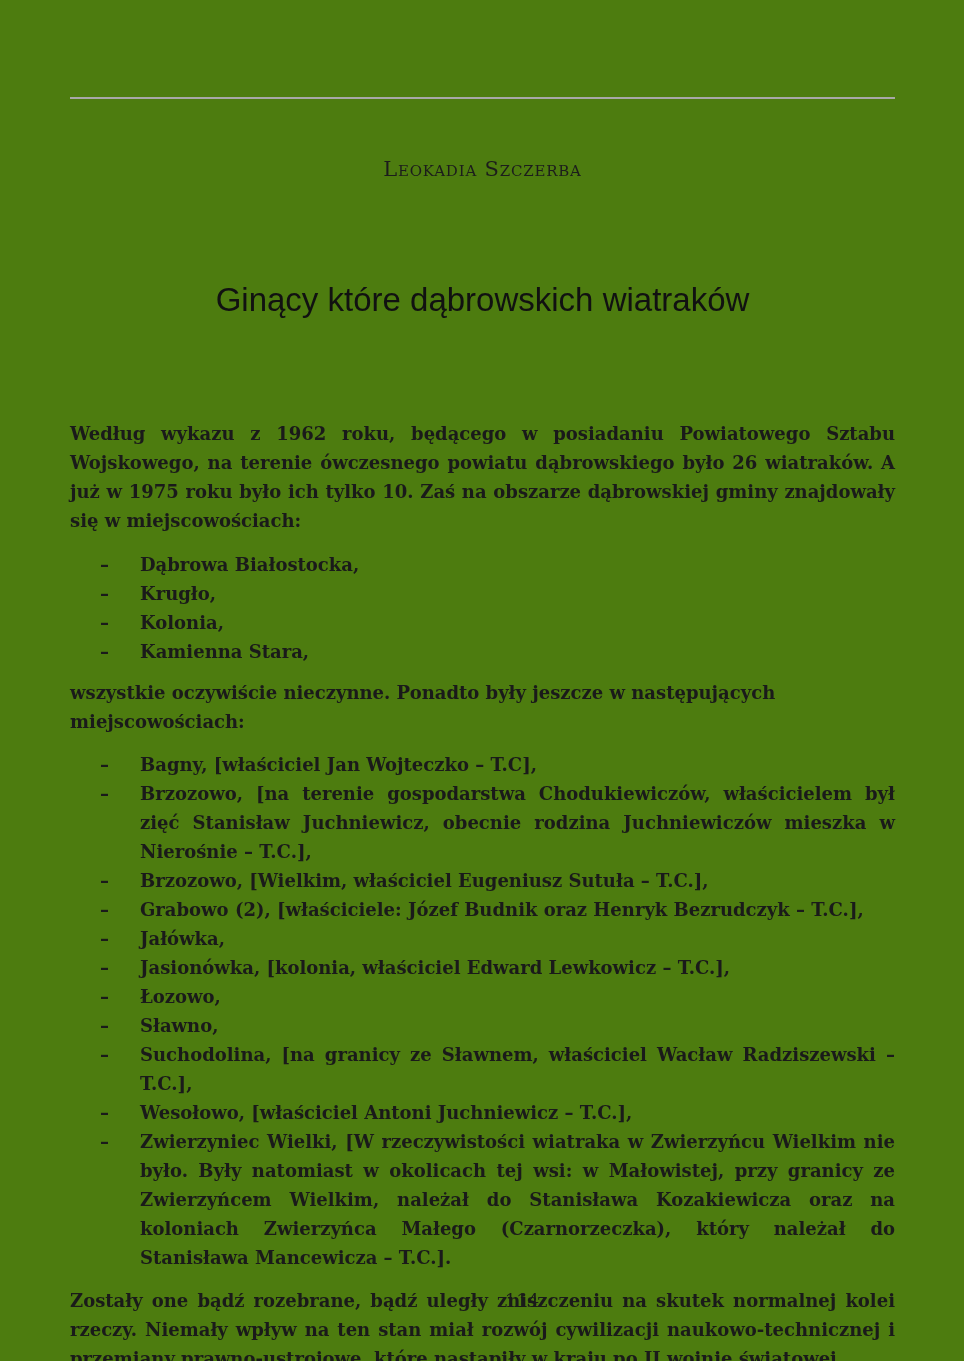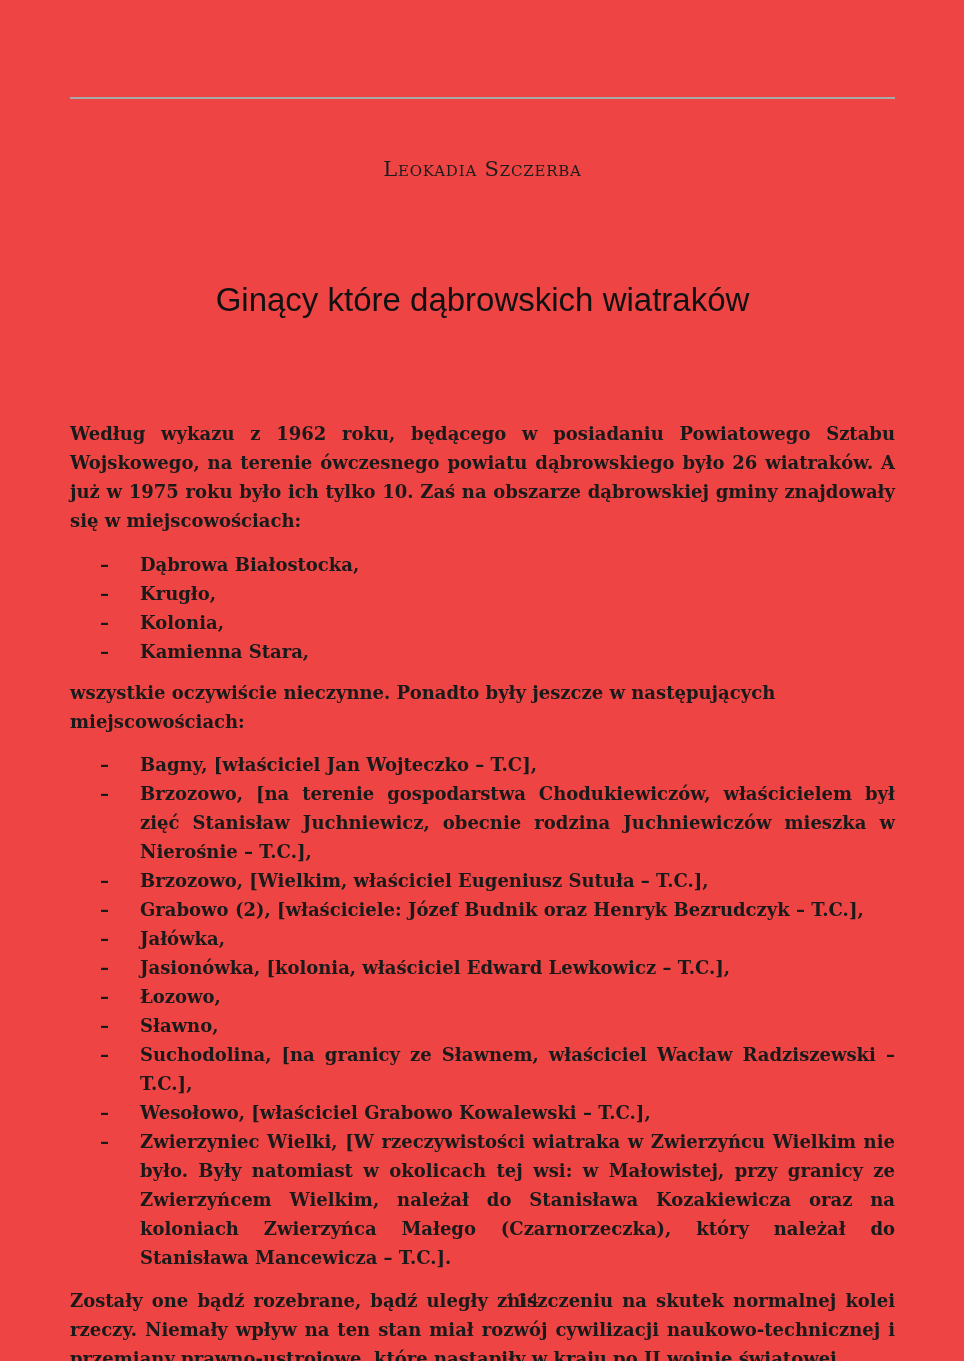--- a/index.html
+++ b/index.html
@@ -4,21 +4,21 @@
 <style>
   html, body {
     margin: 0;
     padding: 0;
     background: #ffffff;
   }
   .page {
     position: relative;
     width: 964px;
     height: 1361px;
-    background: #ef4444;
+    background: #4d7c0f;
     color: #1a1a1a;
     font-family: "DejaVu Serif", "Liberation Serif", serif;
     overflow: hidden;
     box-sizing: border-box;
     padding: 0 69px 0 70px;
   }
   .rule {
     margin-top: 97px;
     height: 2px;
     background: #a8a8a8;
@@ -164,21 +164,21 @@
           <span>Sławno,</span>
         </li>
 
         <li class="item">
           <span class="marker">–</span>
           <span>Suchodolina, [na granicy ze Sławnem, właściciel Wacław Radziszewski – T.C.],</span>
         </li>
 
         <li class="item">
           <span class="marker">–</span>
-          <span>Wesołowo, [właściciel Grabowo Kowalewski – T.C.],</span>
+          <span>Wesołowo, [właściciel Antoni Juchniewicz – T.C.],</span>
         </li>
 
         <li class="item">
           <span class="marker">–</span>
           <span>Zwierzyniec Wielki, [W rzeczywistości wiatraka w Zwierzyńcu Wielkim nie było. Były natomiast w okolicach tej wsi: w Małowistej, przy granicy ze Zwierzyńcem Wielkim, należał do Stanisława Kozakiewicza oraz na koloniach Zwierzyńca Małego (Czarnorzeczka), który należał do Stanisława Mancewicza – T.C.].</span>
         </li>
       </ul>
 
     <p class="para para-3">Zostały one bądź rozebrane, bądź uległy zniszczeniu na skutek normalnej kolei rzeczy. Niemały wpływ na ten stan miał rozwój cywilizacji naukowo-technicznej i przemiany prawno-ustrojowe, które nastąpiły w kraju po II wojnie światowej.</p>
 

